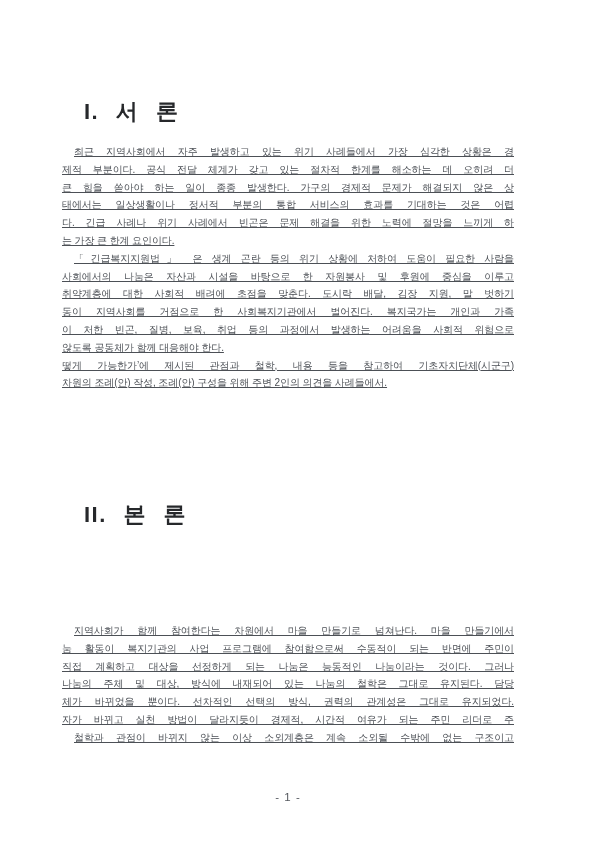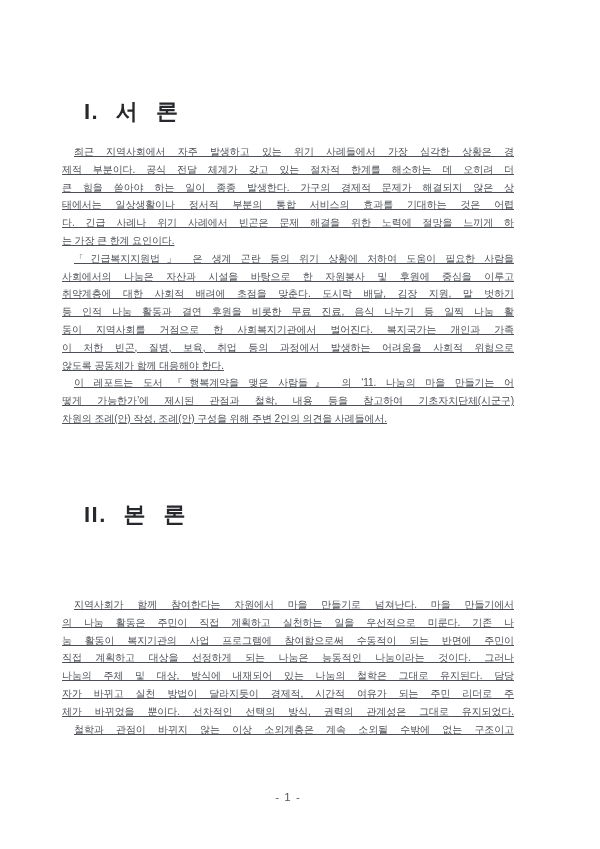--- a/index.html
+++ b/index.html
@@ -52,39 +52,36 @@
     <div class="bodyline indent">최근 지역사회에서 자주 발생하고 있는 위기 사례들에서 가장 심각한 상황은 경</div>
     <div class="bodyline">제적 부분이다. 공식 전달 체계가 갖고 있는 절차적 한계를 해소하는 데 오히려 더</div>
     <div class="bodyline">큰 힘을 쏟아야 하는 일이 종종 발생한다. 가구의 경제적 문제가 해결되지 않은 상</div>
     <div class="bodyline">태에서는 일상생활이나 정서적 부분의 통합 서비스의 효과를 기대하는 것은 어렵</div>
     <div class="bodyline">다. 긴급 사례나 위기 사례에서 빈곤은 문제 해결을 위한 노력에 절망을 느끼게 하</div>
     <div class="bodyline end">는 가장 큰 한계 요인이다.</div>
 
     <div class="bodyline indent">「긴급복지지원법」 은 생계 곤란 등의 위기 상황에 처하여 도움이 필요한 사람을</div>
     <div class="bodyline">사회에서의 나눔은 자산과 시설을 바탕으로 한 자원봉사 및 후원에 중심을 이루고</div>
     <div class="bodyline">취약계층에 대한 사회적 배려에 초점을 맞춘다. 도시락 배달, 김장 지원, 말 벗하기</div>
-    <div class="bodyline">등 인적 나눔 활동과 결연 후원을 비롯한 무료 진료, 음식 나누기 등 일찍 나눔 활</div>
     <div class="bodyline">동이 지역사회를 거점으로 한 사회복지기관에서 벌어진다. 복지국가는 개인과 가족</div>
     <div class="bodyline">이 처한 빈곤, 질병, 보육, 취업 등의 과정에서 발생하는 어려움을 사회적 위험으로</div>
     <div class="bodyline end">않도록 공동체가 함께 대응해야 한다.</div>
 
-    <div class="bodyline indent">이 레포트는 도서 『행복계약을 맺은 사람들』 의 ‘11. 나눔의 마을 만들기는 어</div>
     <div class="bodyline">떻게 가능한가’에 제시된 관점과 철학, 내용 등을 참고하여 기초자치단체(시군구)</div>
     <div class="bodyline end">차원의 조례(안) 작성, 조례(안) 구성을 위해 주변 2인의 의견을 사례들에서.</div>
   </div>
 
   <div class="col h-main" style="top:500px;">II. 본 론</div>
 
 
-  <div class="col" style="top:596px;">
+  <div class="col" style="top:622px;">
     <div class="bodyline indent">지역사회가 함께 참여한다는 차원에서 마을 만들기로 넘쳐난다. 마을 만들기에서</div>
-    <div class="bodyline">의 나눔 활동은 주민이 직접 계획하고 실천하는 일을 우선적으로 미룬다. 기존 나</div>
     <div class="bodyline">눔 활동이 복지기관의 사업 프로그램에 참여함으로써 수동적이 되는 반면에 주민이</div>
     <div class="bodyline">직접 계획하고 대상을 선정하게 되는 나눔은 능동적인 나눔이라는 것이다. 그러나</div>
     <div class="bodyline">나눔의 주체 및 대상, 방식에 내재되어 있는 나눔의 철학은 그대로 유지된다. 담당</div>
+    <div class="bodyline">체가 바뀌었을 뿐이다. 선차적인 선택의 방식, 권력의 관계성은 그대로 유지되었다.</div>
     <div class="bodyline">자가 바뀌고 실천 방법이 달라지듯이 경제적, 시간적 여유가 되는 주민 리더로 주</div>
-    <div class="bodyline">체가 바뀌었을 뿐이다. 선차적인 선택의 방식, 권력의 관계성은 그대로 유지되었다.</div>
     <div class="bodyline indent">철학과 관점이 바뀌지 않는 이상 소외계층은 계속 소외될 수밖에 없는 구조이고</div>
   </div>
 
   <div class="footer">- 1 -</div>
 
 </div>
 
 </body></html>

